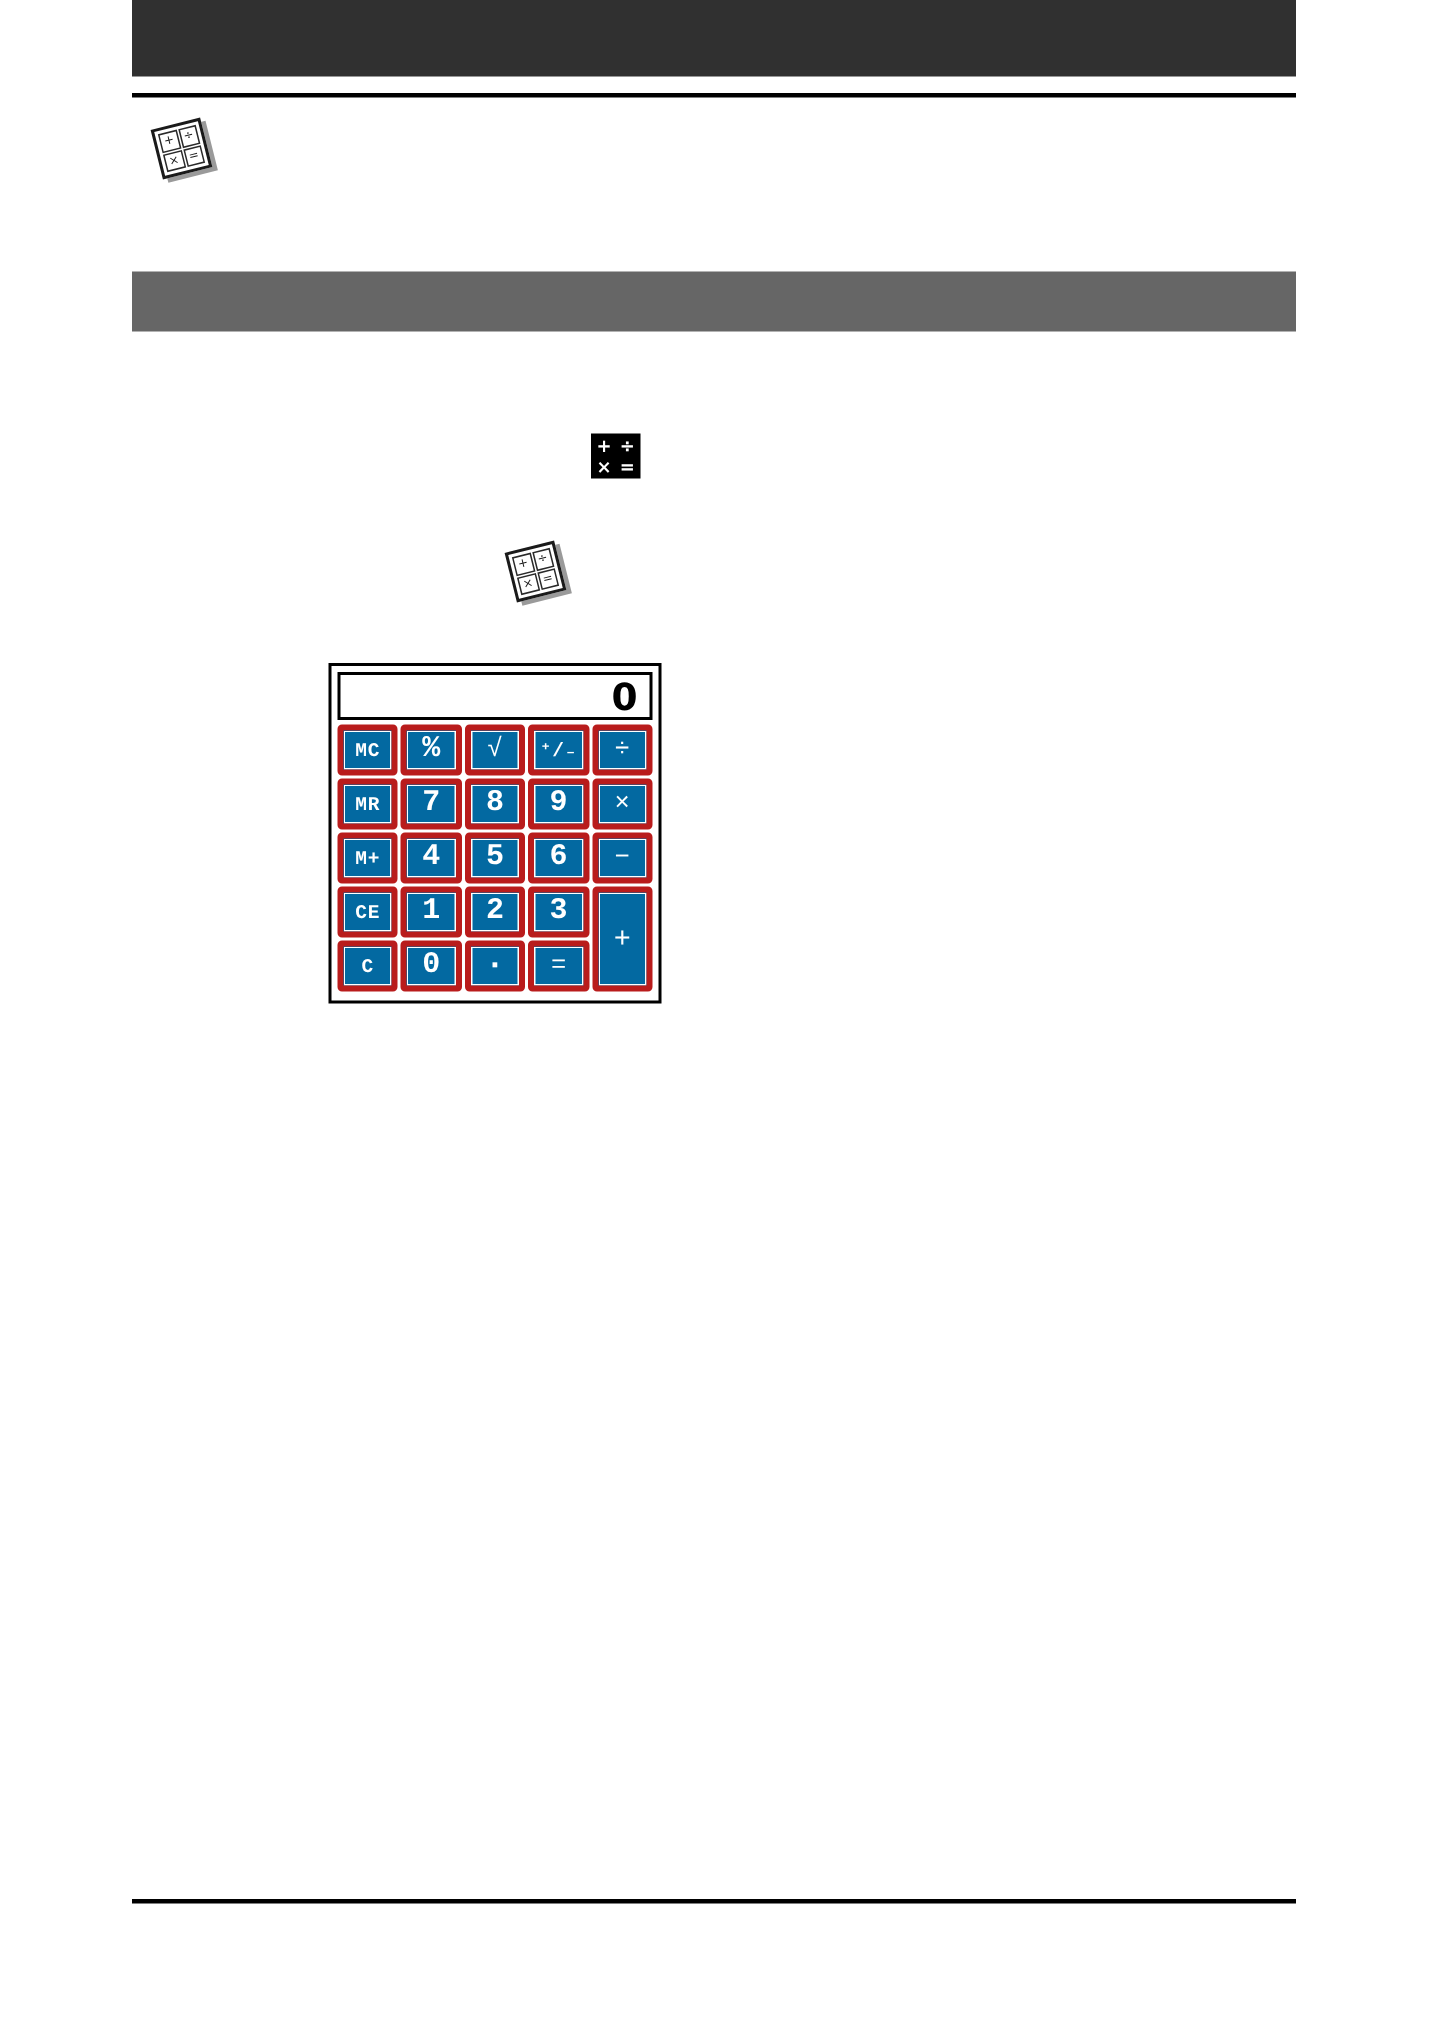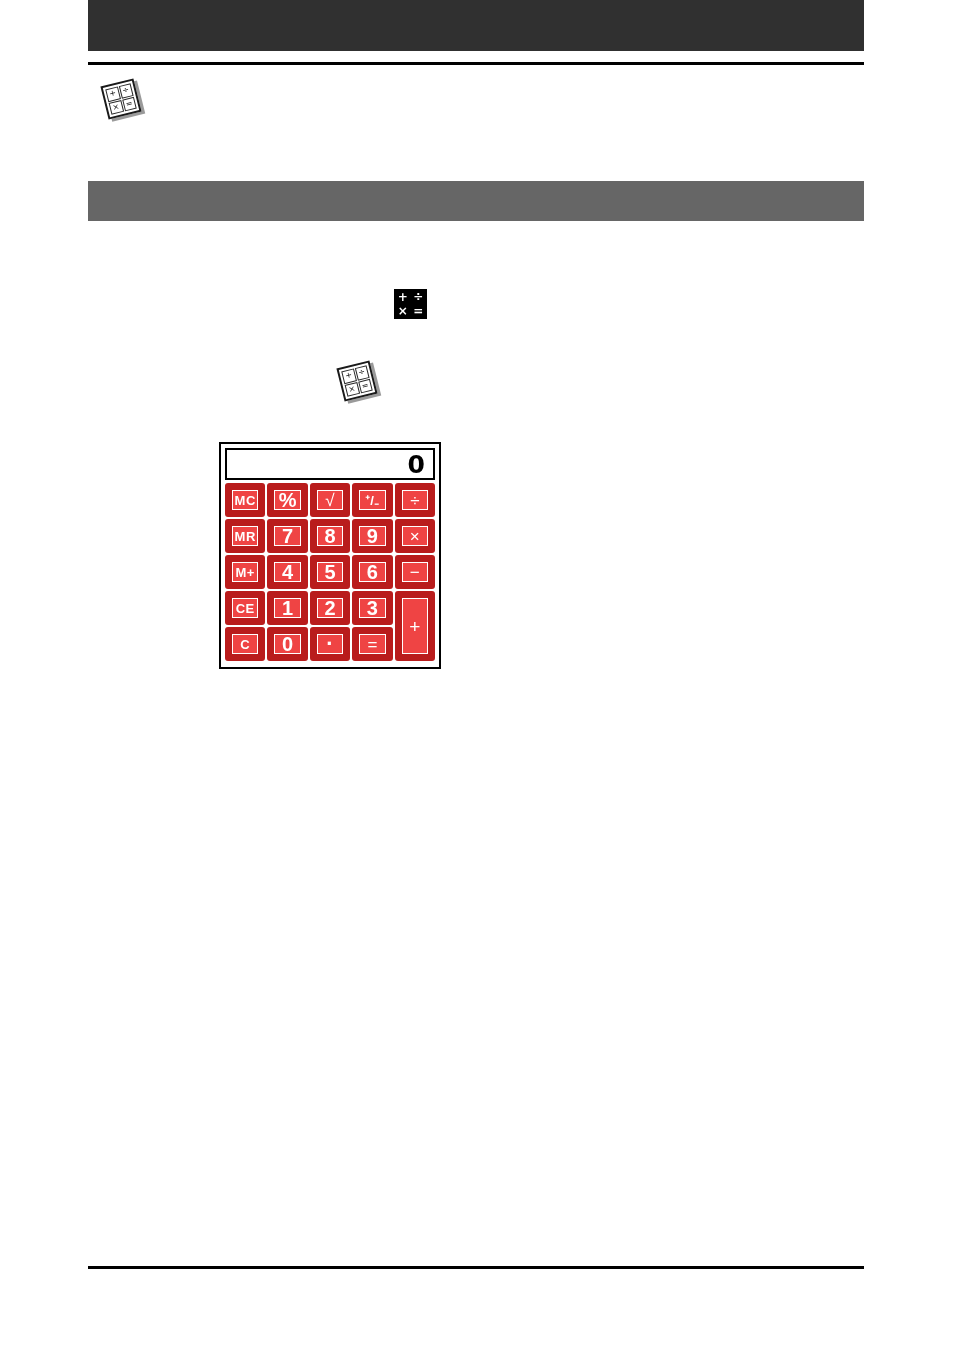--- a/index.html
+++ b/index.html
@@ -177,29 +177,29 @@
   }
 
   .calc-keys {
     display: grid;
     grid-template-columns: repeat(5, 1fr);
     grid-template-rows: repeat(5, 1fr);
     gap: 2px;
     height: 178px;
   }
   .key {
-    background: #ef4444;
+    background: #0369a1;
     color: #ffffff;
-    border: 7px solid #b91c1c;
+    border: 4px solid #b91c1c;
     border-radius: 3px;
     box-shadow: inset 0 0 0 1px #ffffff;
     display: flex;
     align-items: center;
     justify-content: center;
-    font-family: Liberation Sans, sans-serif;
+    font-family: Liberation Mono, monospace;
     font-weight: bold;
     font-size: 20px;
     line-height: 1;
     user-select: none;
     overflow: hidden;
   }
   .key.small {
     font-size: 13px;
     letter-spacing: 0.5px;
   }

